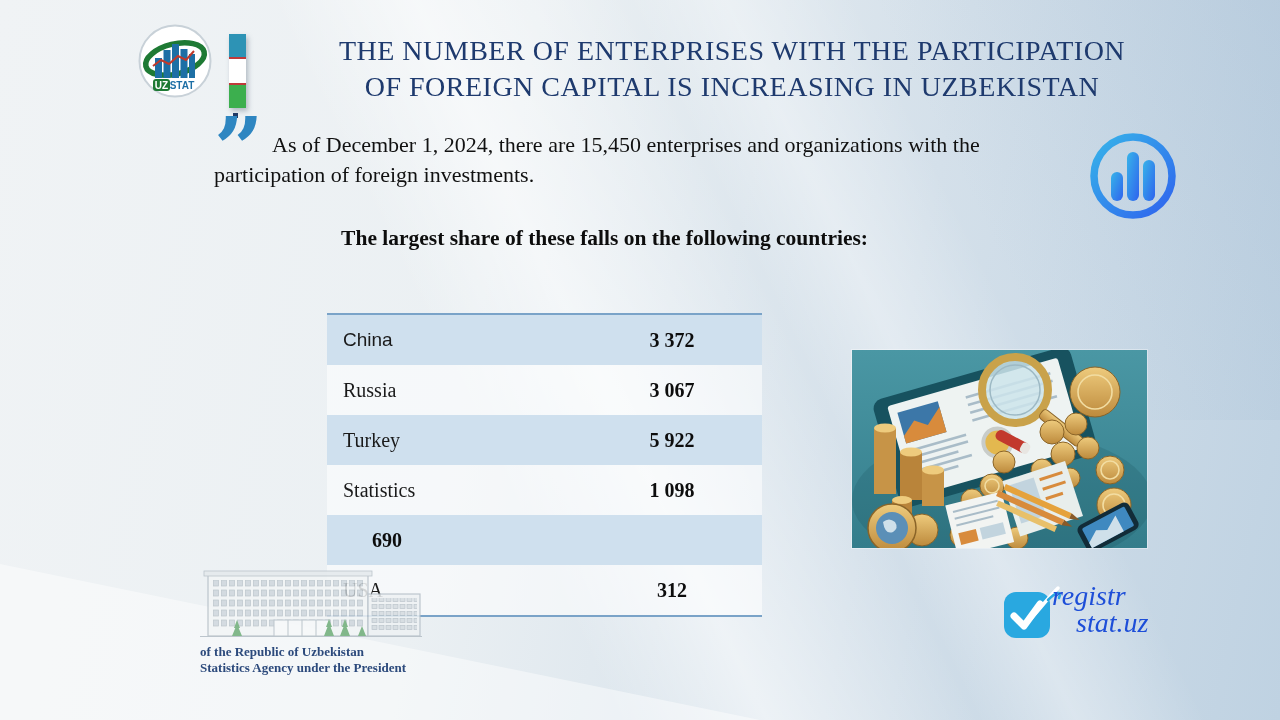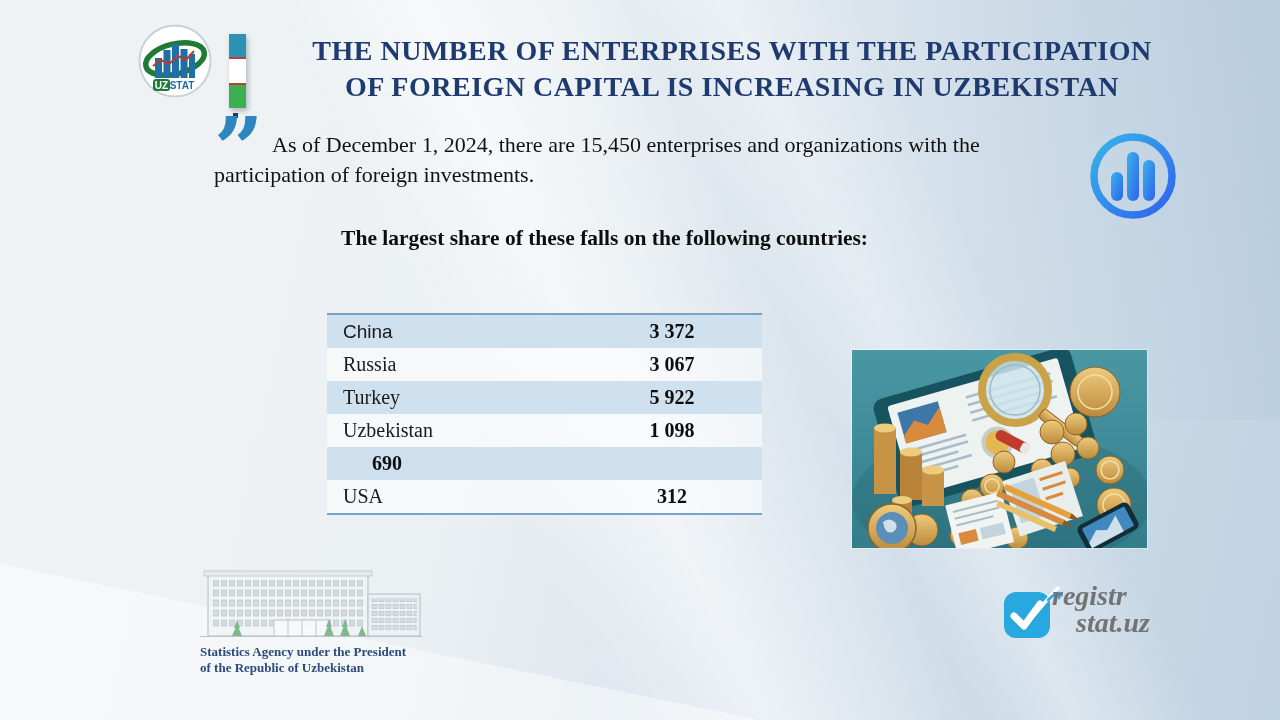--- a/index.html
+++ b/index.html
@@ -25,39 +25,39 @@
   .uzstat-logo{position:absolute;left:138px;top:24px;width:74px;height:74px;}
   .flagbar{position:absolute;left:229px;top:34px;width:17px;height:74px;
     box-shadow:2px 3px 5px rgba(60,80,100,0.35);display:flex;flex-direction:column;}
   .flagbar .b1{height:23px;background:#2d93b5;}
   .flagbar .r{height:2px;background:#c03a3a;}
   .flagbar .w{flex:1;background:#ffffff;}
   .flagbar .g1{height:23px;background:#3caf4e;}
   .flag-dot{position:absolute;left:233px;top:113px;width:5px;height:5px;background:#203a66;}
   .title{
     position:absolute;left:252px;top:33px;width:960px;text-align:center;
-    color:#1e3a6e;font-weight:bold;font-size:28px;line-height:36px;letter-spacing:0.5px;
+    color:#1e3a6e;font-weight:normal;font-size:28px;line-height:36px;letter-spacing:0.5px;
   }
 
   
   .quote{position:absolute;left:214px;top:130px;width:860px;
     font-size:22px;line-height:30px;color:#111;}
   .quote-mark{
     float:left;width:58px;height:34px;margin-top:-4px;
     font-size:86px;line-height:46px;color:#2e86c1;font-weight:bold;
     font-family:"DejaVu Serif",serif;
   }
 
   .subtitle{position:absolute;left:228px;top:226px;width:640px;text-align:right;
     font-size:21.5px;font-weight:bold;color:#0d0d0d;}
 
   
   .ctable{position:absolute;left:327px;top:313px;width:435px;
     border-top:2px solid #7aa3c8;border-bottom:2px solid #7aa3c8;}
-  .t-row{height:33px;display:flex;align-items:center;}
+  .t-row{height:50px;display:flex;align-items:center;}
   .t-row.blue{background:#cfe0ee;}
   .t-row.lite{background:rgba(255,255,255,0.55);}
   .t-country{flex:1;padding-left:16px;font-size:20px;color:#1a1a1a;}
   .t-country.sans{font-family:"Liberation Sans","DejaVu Sans",sans-serif;font-size:19px;}
   .t-value{width:120px;text-align:center;padding-right:30px;font-size:20px;font-weight:bold;color:#0d0d0d;}
 
   
   .chart-badge{position:absolute;left:1087px;top:130px;width:92px;height:92px;}
 
   
@@ -66,21 +66,21 @@
 
   
   .building{position:absolute;left:196px;top:568px;width:230px;height:76px;opacity:0.85;}
   .agency{position:absolute;left:200px;top:644px;width:260px;
     font-size:13px;font-weight:bold;line-height:16px;color:#2c4a7c;}
 
   
   .brand{position:absolute;left:1004px;top:586px;width:180px;height:60px;}
   .brand-icon{position:absolute;left:0;top:2px;width:50px;height:50px;overflow:visible;}
   .brand-text{position:absolute;left:48px;top:-4px;
-    font-style:italic;font-weight:bold;color:#737373;font-size:28px;line-height:27px;}
+    font-style:italic;font-weight:normal;color:#1d4ed8;font-size:28px;line-height:27px;}
   .brand-text .l2{margin-left:24px;}
 </style>
 </head>
 <body>
 
 <div class="stage">
   <div class="ribbon ribbon-a"></div>
   <div class="ribbon ribbon-b"></div>
   <div class="ribbon ribbon-c"></div>
   <div class="ribbon ribbon-d"></div>
@@ -129,21 +129,21 @@
       </div>
       <div class="t-row lite">
         <span class="t-country">Russia</span>
         <span class="t-value">3 067</span>
       </div>
       <div class="t-row blue">
         <span class="t-country">Turkey</span>
         <span class="t-value">5 922</span>
       </div>
       <div class="t-row lite">
-        <span class="t-country">Uzbekistan</span>
+        <span class="t-country">Statistics</span>
         <span class="t-value">1 098</span>
       </div>
       <div class="t-row blue">
         <span class="t-value">690</span>
       </div>
       <div class="t-row lite">
         <span class="t-country">USA</span>
         <span class="t-value">312</span>
       </div>
     </div>
@@ -301,22 +301,22 @@
     <g fill="#6fae78">
       <path d="M36 68 l5 -12 l5 12 z M38 60 l3 -8 l3 8 z"></path>
       <path d="M128 68 l5 -13 l5 13 z M130 59 l3 -8 l3 8 z"></path>
       <path d="M144 68 l5 -13 l5 13 z M146 59 l3 -8 l3 8 z"></path>
       <path d="M162 68 l4 -10 l4 10 z"></path>
     </g>
     <line x1="4" y1="68.5" x2="226" y2="68.5" stroke="#b3bdc5" stroke-width="1"></line>
   </svg>
 
   <div class="agency">
+    <div>of the Republic of Uzbekistan</div>
     <div>Statistics Agency under the President</div>
-    <div>of the Republic of Uzbekistan</div>
   </div>
 
   <div class="brand">
     <svg class="brand-icon" viewBox="0 0 50 50">
       <rect x="0" y="4" width="46" height="46" rx="12" fill="#29a8e0"></rect>
       <path d="M10 28 L20 38 L36 16" fill="none" stroke="#ffffff" stroke-width="7" stroke-linecap="round" stroke-linejoin="round"></path>
       <path d="M20 38 C32 26 42 12 54 0" fill="none" stroke="#ffffff" stroke-width="3.5" stroke-linecap="round"></path>
       <path d="M44 12 C52 4 58 2 55 10" fill="none" stroke="#29a8e0" stroke-width="2.5" stroke-linecap="round"></path>
     </svg>
     <div class="brand-text">

